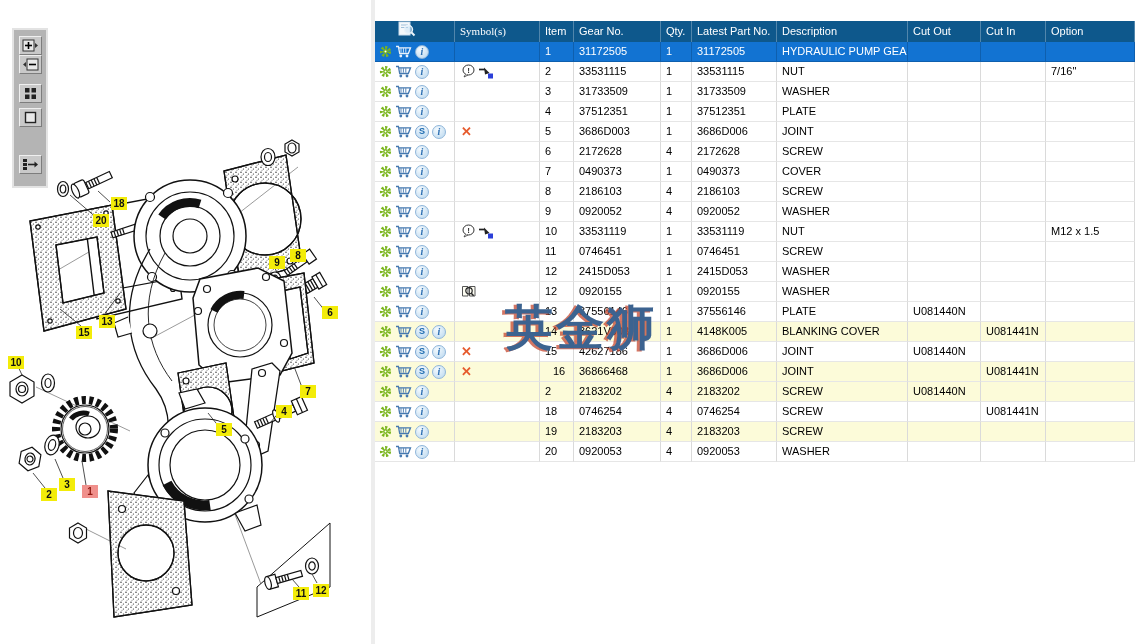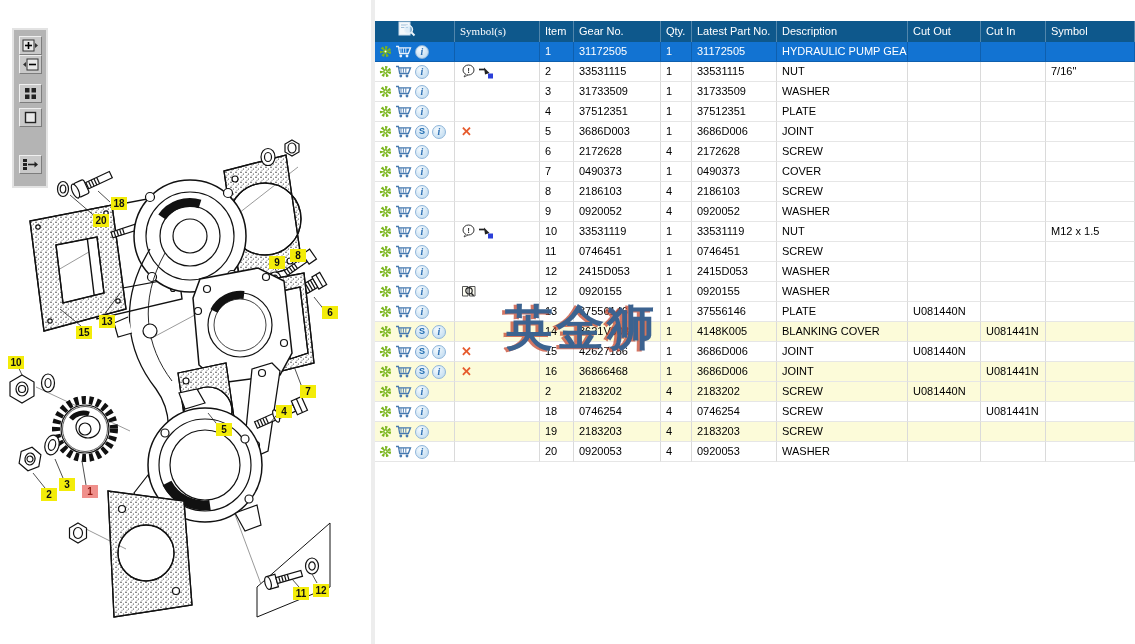--- a/index.html
+++ b/index.html
@@ -360,21 +360,21 @@
           <line x1="14.3" y1="11.3" x2="17.5" y2="14.5" stroke="#eaf3fa" stroke-width="2"></line>
         </svg></div>
       <div class="cell" style="width: 85px; font-family: Liberation Serif, serif;">Symbol(s)</div>
       <div class="cell" style="width: 34px;">Item</div>
       <div class="cell" style="width: 87px;">Gear No.</div>
       <div class="cell" style="width: 31px;">Qty.</div>
       <div class="cell" style="width: 85px;">Latest Part No.</div>
       <div class="cell" style="width: 131px;">Description</div>
       <div class="cell" style="width: 73px;">Cut Out</div>
       <div class="cell" style="width: 65px;">Cut In</div>
-      <div class="cell" style="width: 89px;">Symbol</div>
+      <div class="cell" style="width: 89px;">Option</div>
     </div>
   <div class="tbody" id="tbody">
       <div class="trow sel">
         <div class="cell icons" style="width: 80px;">
           <svg width="13" height="13" viewBox="0 0 13 13">
             <circle cx="6.5" cy="6.5" r="4" fill="none" stroke="#7ab51d" stroke-width="3.2" stroke-dasharray="2.1 1.5"></circle>
             <circle cx="6.5" cy="6.5" r="2.4" fill="#7ab51d"></circle>
             <circle cx="6.5" cy="6.5" r="1" fill="#fff"></circle>
           </svg>
           <span class="cart">
@@ -851,21 +851,21 @@
               <circle cx="5.8" cy="11" r="1.4" fill="currentColor"></circle>
               <circle cx="12" cy="11" r="1.4" fill="currentColor"></circle>
             </svg>
           </span>
           <span class="badge s-badge">S</span>
           <span class="badge i-badge">i</span>
         </div>
         <div class="cell syms" style="width: 85px;">
           <span class="sym-x">✕</span>
         </div>
-        <div class="cell" style="width: 34px;">16</div>
+        <div class="cell" style="width: 34px; text-align: center;">16</div>
         <div class="cell" style="width: 87px;">36866468</div>
         <div class="cell" style="width: 31px;">1</div>
         <div class="cell" style="width: 85px;">3686D006</div>
         <div class="cell" style="width: 131px;">JOINT</div>
         <div class="cell" style="width: 73px;"></div>
         <div class="cell" style="width: 65px;">U081441N</div>
         <div class="cell" style="width: 89px;"></div>
       </div>
       <div class="trow yel">
         <div class="cell icons" style="width: 80px;">

